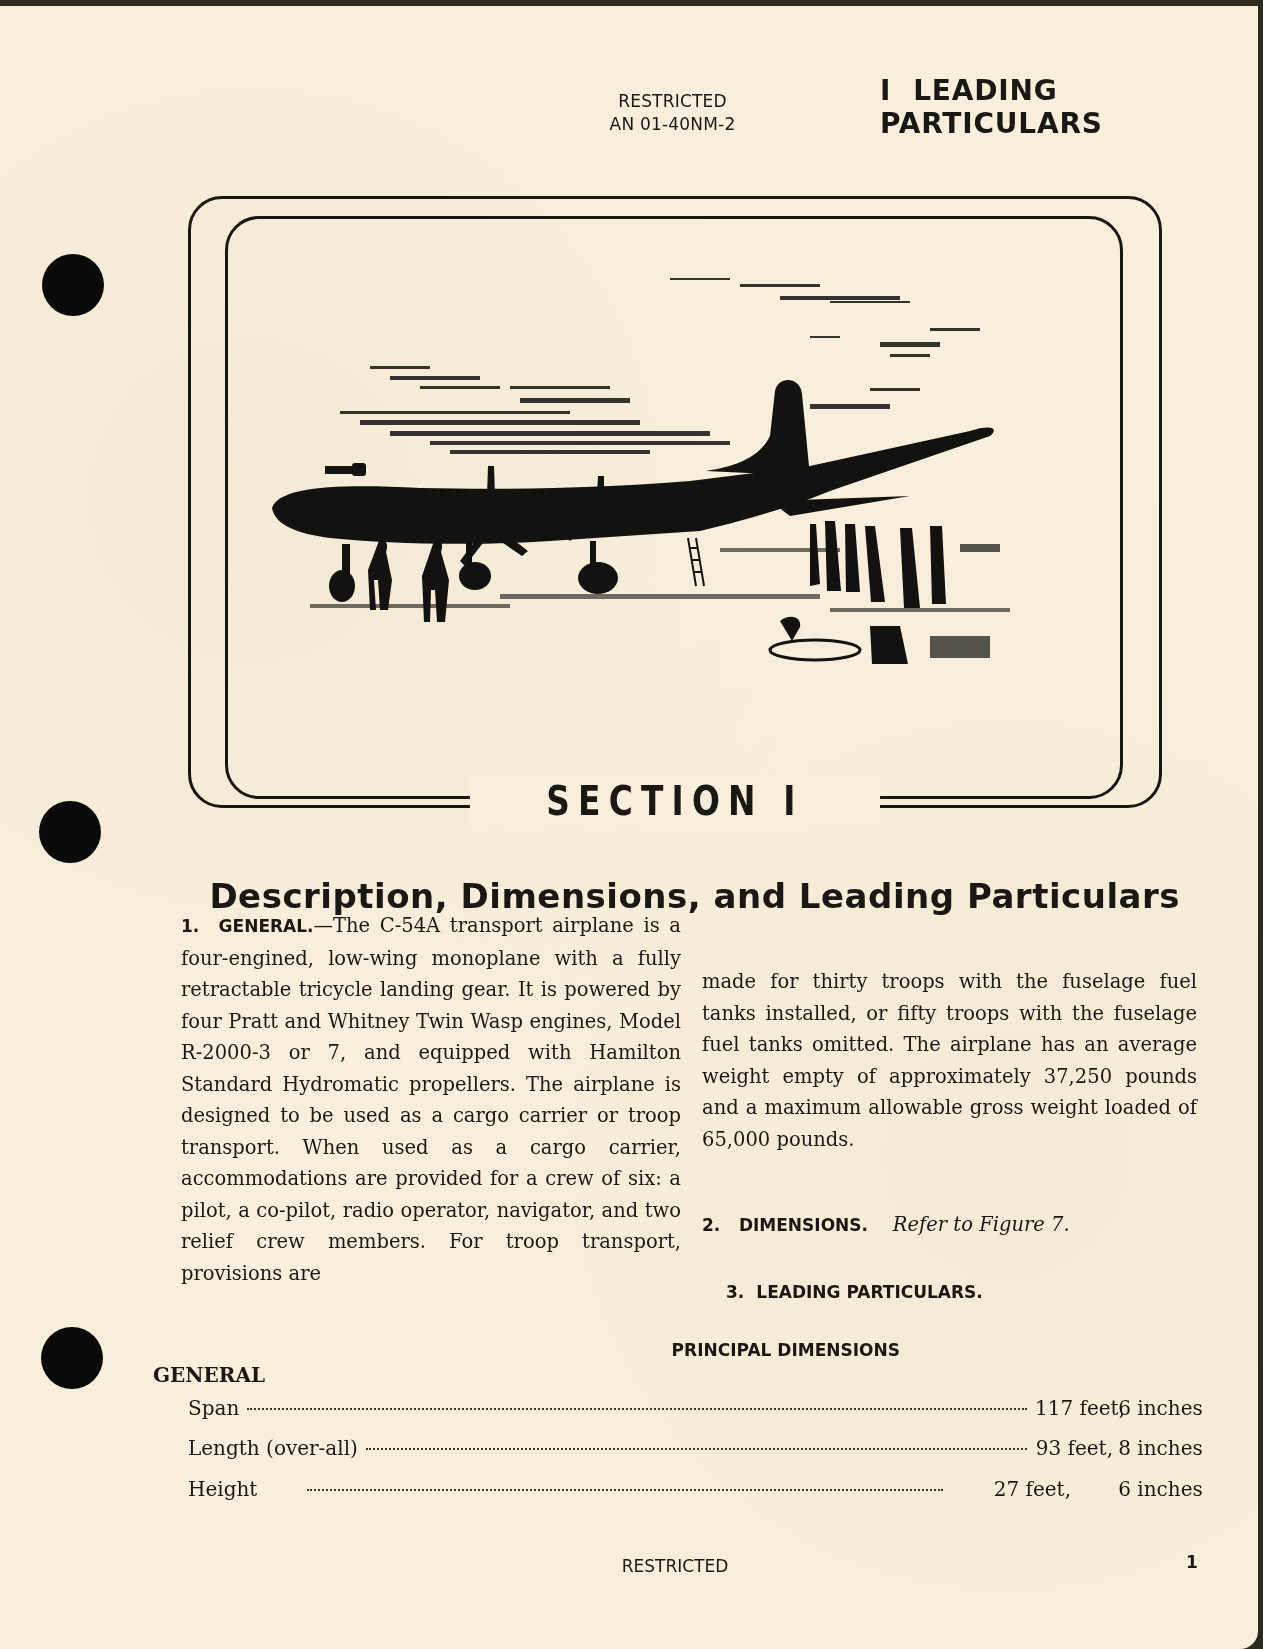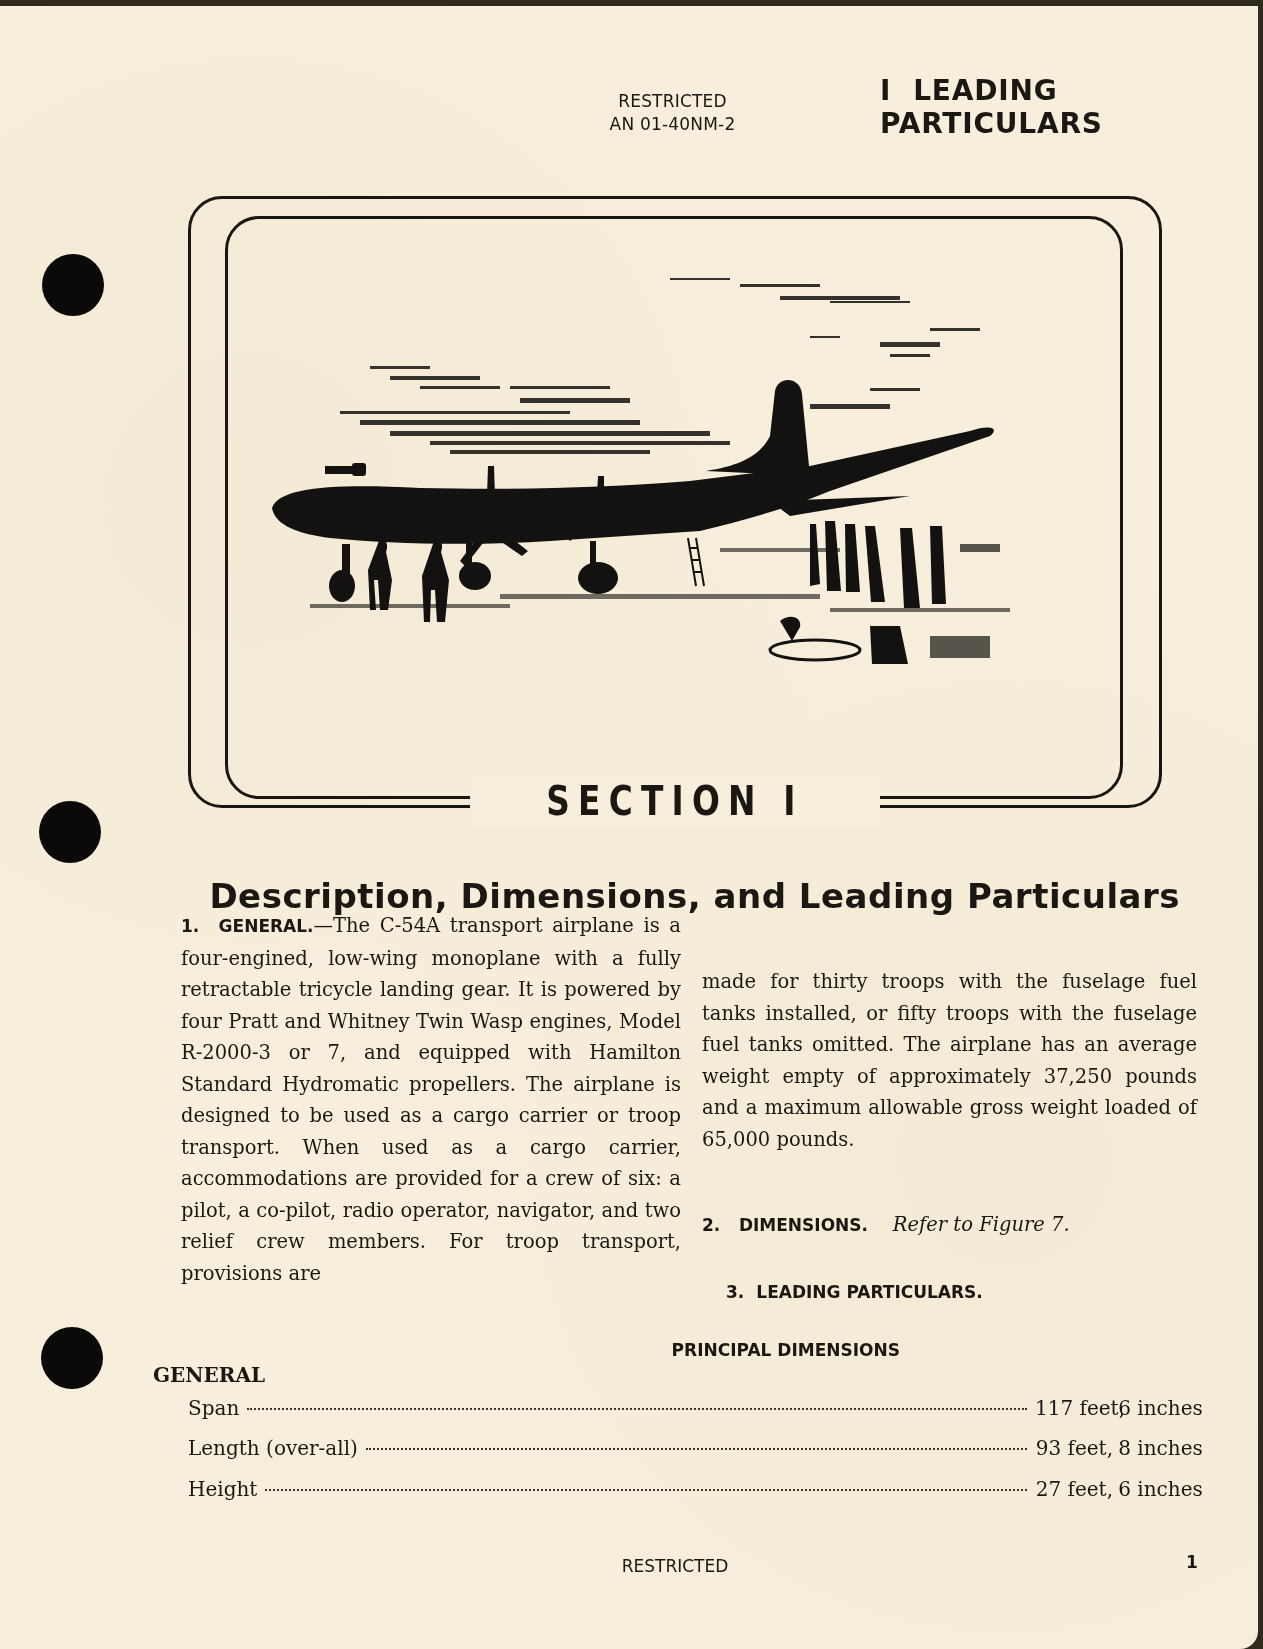--- a/index.html
+++ b/index.html
@@ -187,21 +187,21 @@
     <span class="dots"></span>
     <span class="ft">117 feet,</span>
     <span class="inch">6 inches</span>
   </div>
   <div class="pd-row serif" style="top:1430px;">
     <span class="lbl">Length (over-all)</span>
     <span class="dots"></span>
     <span class="ft">93 feet,</span>
     <span class="inch">8 inches</span>
   </div>
-  <div class="pd-row serif" style="top:1471px;">
+  <div class="pd-row serif" style="top:1471px;gap:42px;">
     <span class="lbl">Height</span>
     <span class="dots"></span>
     <span class="ft">27 feet,</span>
     <span class="inch">6 inches</span>
   </div>
 
   <div class="footer sans">RESTRICTED</div>
   <div class="pageno sans">1</div>
 </div>
 

